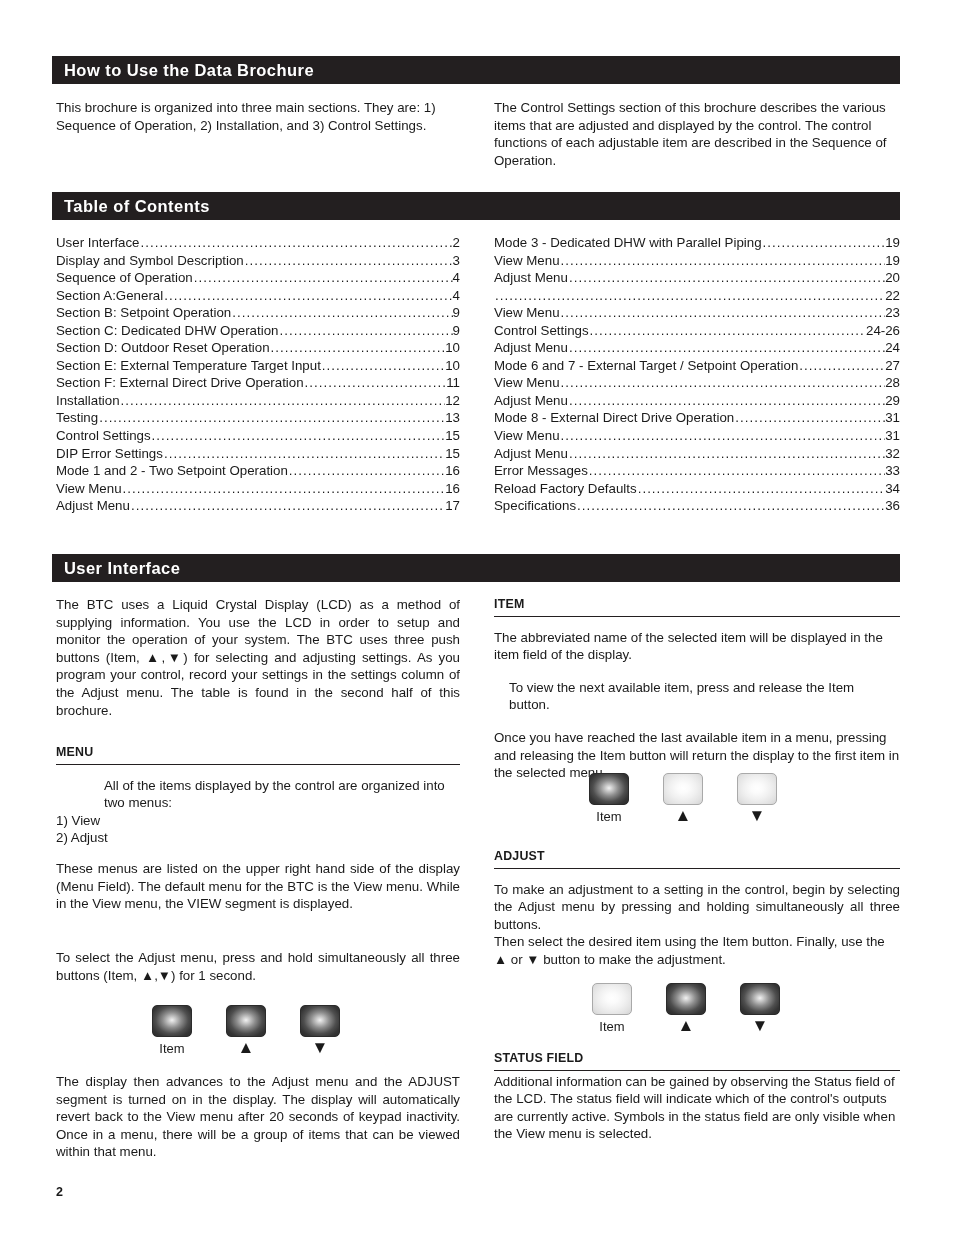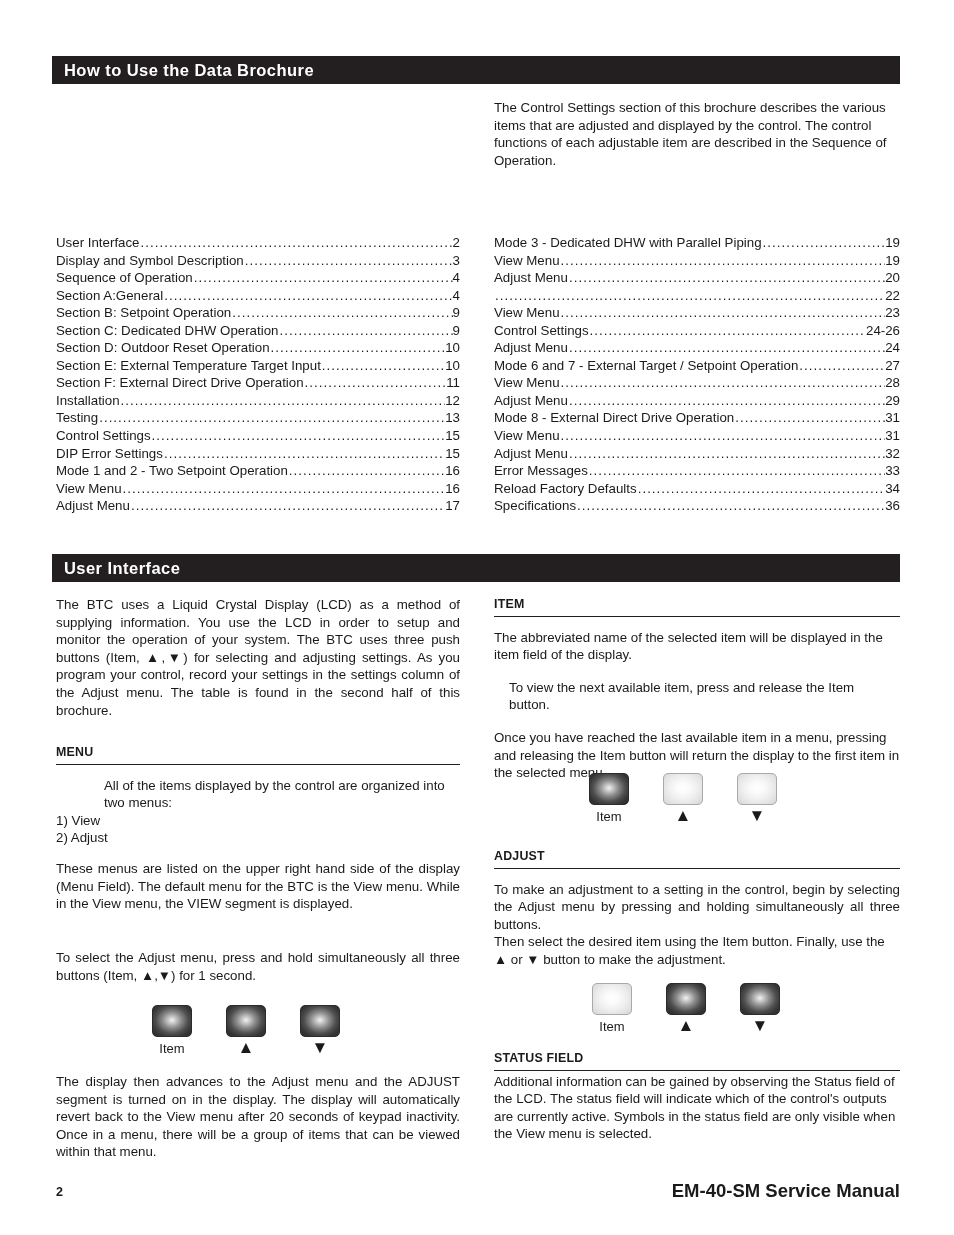--- a/index.html
+++ b/index.html
@@ -126,25 +126,29 @@
     text-align: right;
   }
 </style>
 </head>
 <body>
 
 <div class="page">
 
   <div class="bar" style="top:56px;">How to Use the Data Brochure</div>
 
+  <div class="col" style="left:56px; top:99px; width:400px;">
+    <p>This brochure is organized into three main sections. They are: 1) Sequence of Operation, 2) Installation, and 3) Control Settings.</p>
+  </div>
 
   <div class="col" style="left:494px; top:99px; width:406px;">
     <p>The Control Settings section of this brochure describes the various items that are adjusted and displayed by the control. The control functions of each adjustable item are described in the Sequence of Operation.</p>
   </div>
 
+  <div class="bar" style="top:192px;">Table of Contents</div>
 
   <div class="toc" id="toc-left" style="left:56px; top:234px; width:404px;">
       <div class="toc-row">
         <span class="toc-label">User Interface</span>
         <span class="toc-dots"> ..........................................................................................</span>
         <span class="toc-pg">2</span>
       </div>
       <div class="toc-row">
         <span class="toc-label">Display and Symbol Description</span>
         <span class="toc-dots"> ..........................................................................................</span>
@@ -383,15 +387,14 @@
       <div class="btnglyph">▼</div>
     </div>
   </div>
 
   <div class="col" style="left:494px; top:1050px; width:406px;">
     <div class="sub">STATUS FIELD</div>
     <p style="margin-top:0; margin-bottom:0;">Additional information can be gained by observing the Status field of the LCD. The status field will indicate which of the control's outputs are currently active. Symbols in the status field are only visible when the View menu is selected.</p>
   </div>
 
   <div class="pagenum" style="left:56px; top:1185px;">2</div>
-  <div class="manual" style="right:54px; top:1180px;">EM-40-SM Service Manual</div>
 
 </div>
 
 </body></html>

